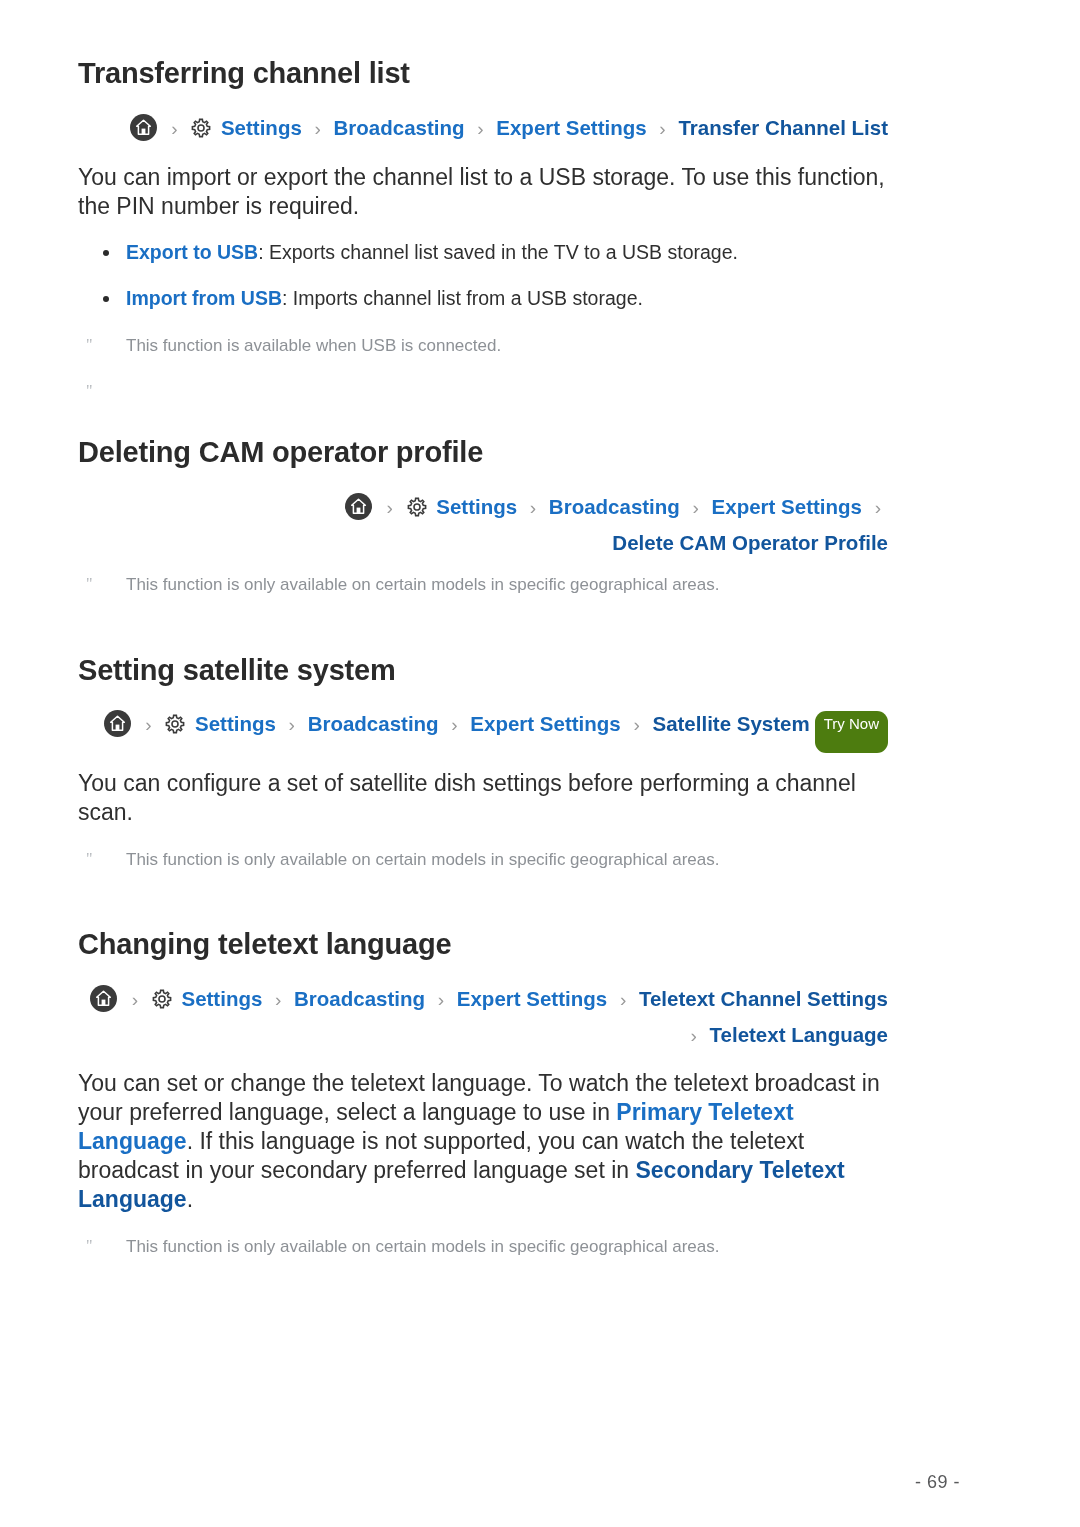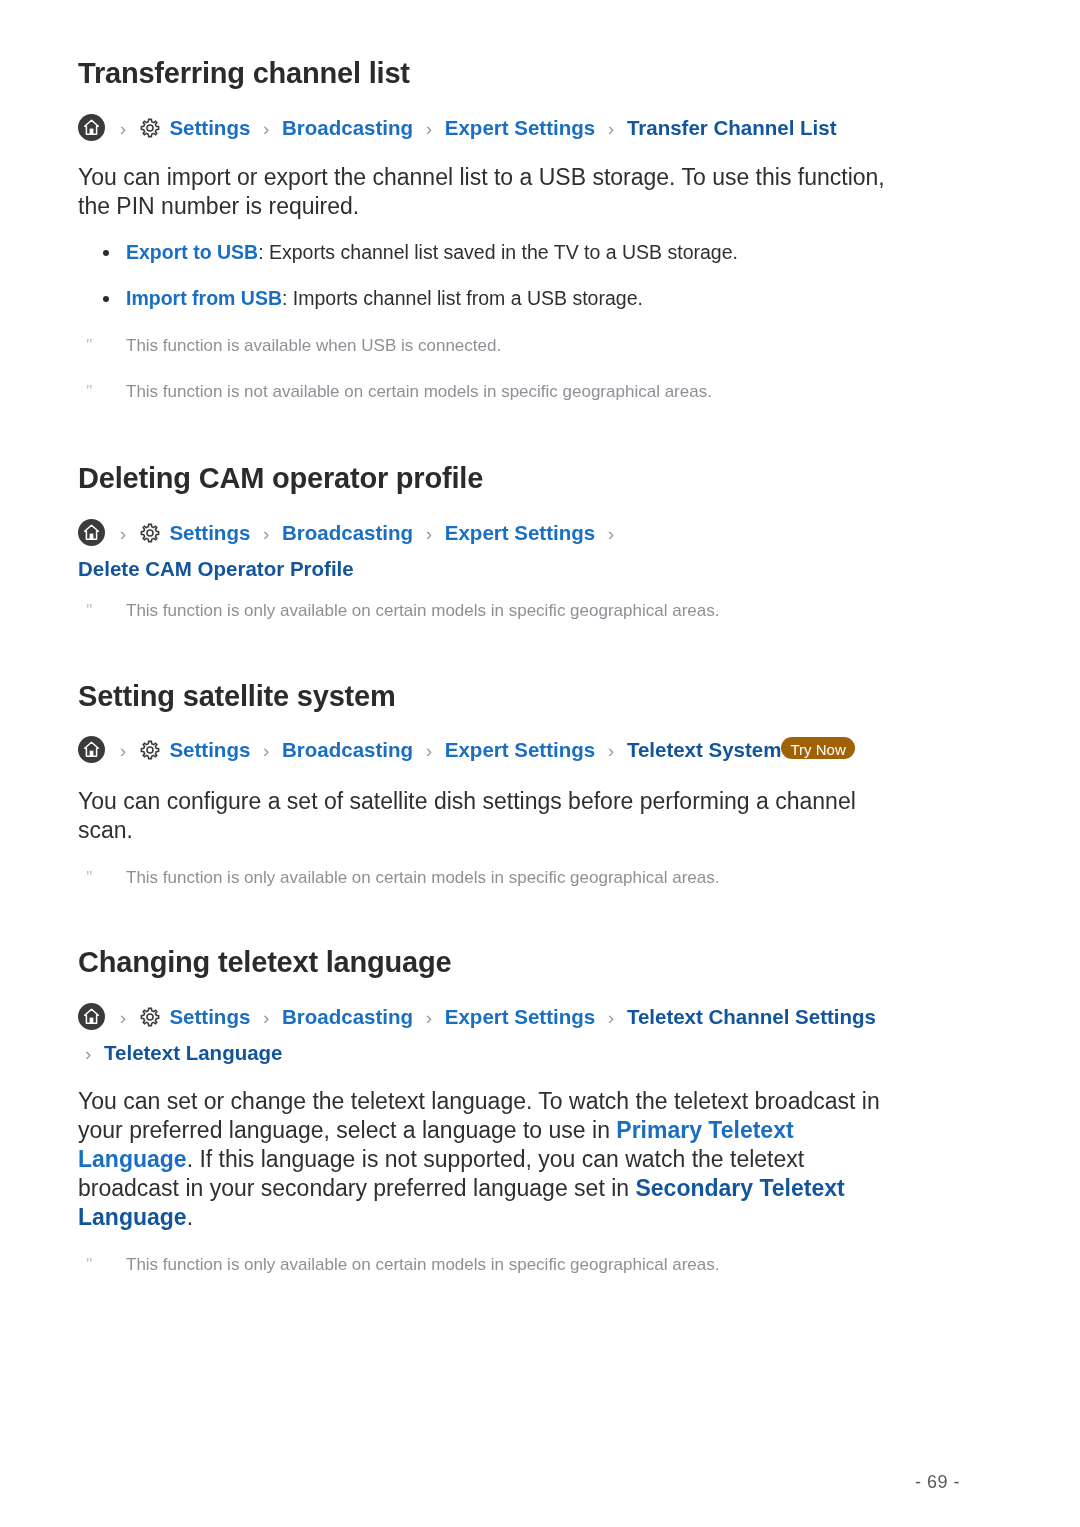--- a/index.html
+++ b/index.html
@@ -41,20 +41,21 @@
 
   
   .breadcrumb {
     font-family: "Liberation Sans", sans-serif;
     font-size: 20.5px;
     font-weight: 700;
     line-height: 30px;
     color: #1a6fc4;
     margin: 0 0 14px 0;
     display: block;
+    text-align: right;
   }
   .breadcrumb .crumb {
     color: #1a6fc4;
     white-space: nowrap;
   }
   .breadcrumb .crumb.last {
     color: #12559c;
   }
   .breadcrumb .sep {
     color: #9a9a9a;
@@ -67,28 +68,29 @@
     vertical-align: -6px;
     margin-right: 2px;
   }
   .gear-icon {
     display: inline-block;
     vertical-align: -4px;
     margin-right: 3px;
   }
   .try-now {
     display: inline-block;
-    background: #a16207;
+    background: #4d7c0f;
     color: #ffffff;
     font-family: "Liberation Sans", sans-serif;
     font-size: 15px;
     font-weight: 400;
     line-height: 1;
-    padding: 5px 9px 2px 9px;
+    padding: 5px 9px 22px 9px;
     border-radius: 11px;
+    margin-left: 5px;
     vertical-align: 2px;
     white-space: nowrap;
   }
 
   
   p.body-text {
     font-family: "Liberation Sans", sans-serif;
     font-size: 23px;
     font-weight: 400;
     color: #2f2f2f;
@@ -213,21 +215,20 @@
       </li>
     </ul>
 
     <div class="note-group">
       <div class="note">
         <span class="note-mark">"</span>
         <span>This function is available when USB is connected.</span>
       </div>
       <div class="note">
         <span class="note-mark">"</span>
-        <span>This function is not available on certain models in specific geographical areas.</span>
       </div>
     </div>
   </div>
 
   <div class="section s2">
     <h2 class="section-title">Deleting CAM operator profile</h2>
 
     <div class="breadcrumb">
       <span class="home-icon">
         <svg width="27" height="27" viewBox="0 0 27 27">
@@ -281,21 +282,21 @@
             <path d="M12 2.6 L13.5 2.6 L13.9 5.2 L15.9 6.1 L18 4.6 L19.4 6 L17.9 8.1 L18.8 10.1 L21.4 10.5 L21.4 12 L21.4 13.5 L18.8 13.9 L17.9 15.9 L19.4 18 L18 19.4 L15.9 17.9 L13.9 18.8 L13.5 21.4 L12 21.4 L10.5 21.4 L10.1 18.8 L8.1 17.9 L6 19.4 L4.6 18 L6.1 15.9 L5.2 13.9 L2.6 13.5 L2.6 12 L2.6 10.5 L5.2 10.1 L6.1 8.1 L4.6 6 L6 4.6 L8.1 6.1 L10.1 5.2 L10.5 2.6 Z"></path>
           </g>
         </svg>
       </span>
       <span class="crumb">Settings</span>
       <span class="sep">›</span>
       <span class="crumb">Broadcasting</span>
       <span class="sep">›</span>
       <span class="crumb">Expert Settings</span>
       <span class="sep">›</span>
-      <span class="crumb last">Teletext System</span><span class="try-now">Try Now</span>
+      <span class="crumb last">Satellite System</span><span class="try-now">Try Now</span>
     </div>
 
     <p class="body-text" style="margin-top:16px;">You can configure a set of satellite dish settings before performing a channel scan.</p>
 
     <div class="note-group">
       <div class="note">
         <span class="note-mark">"</span>
         <span>This function is only available on certain models in specific geographical areas.</span>
       </div>
     </div>

